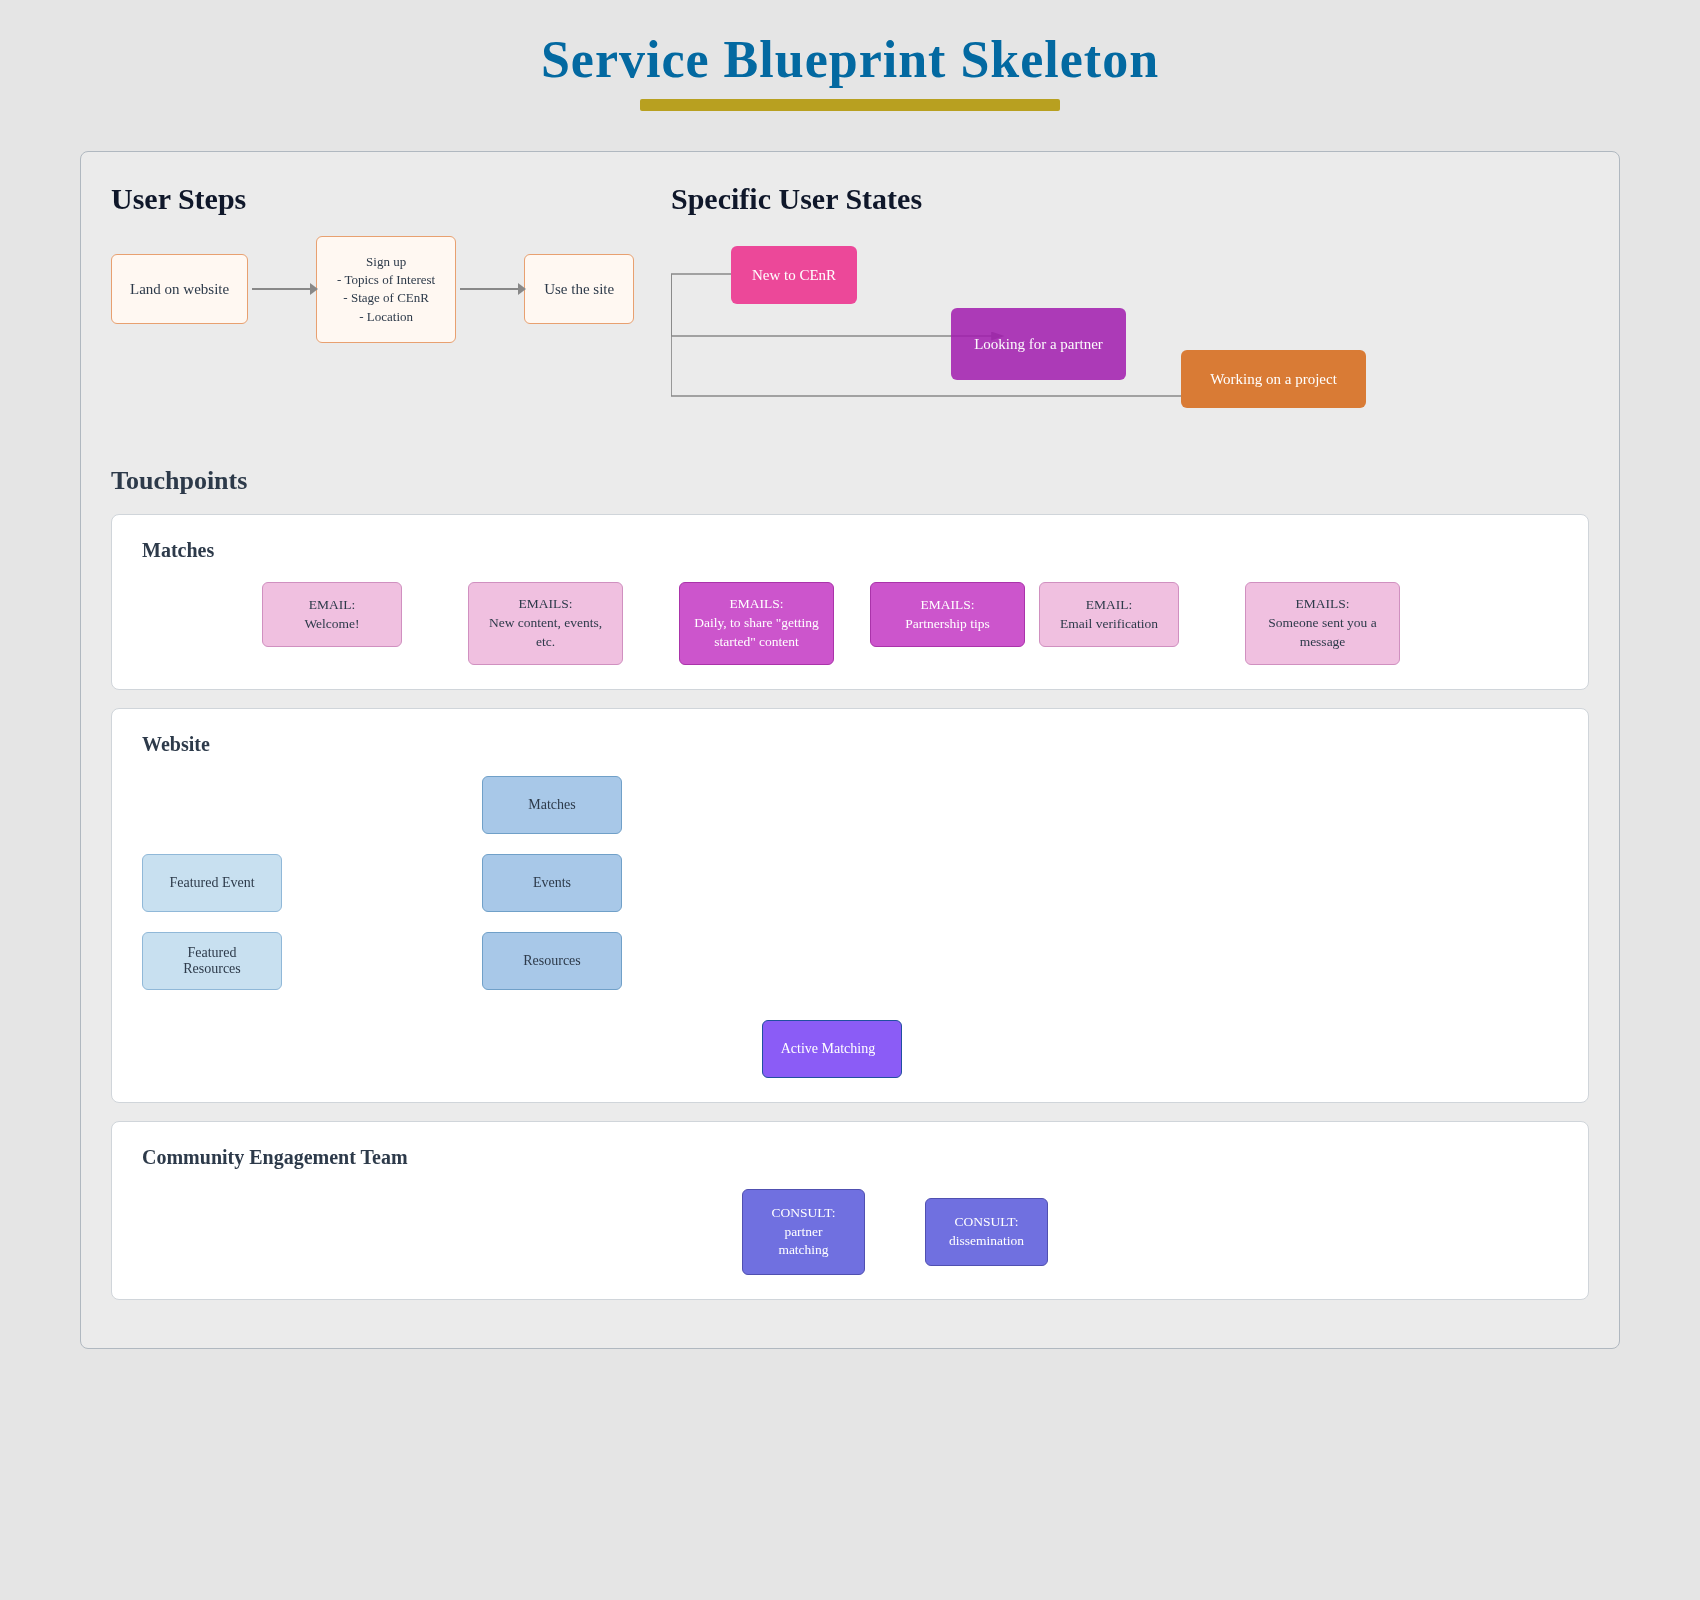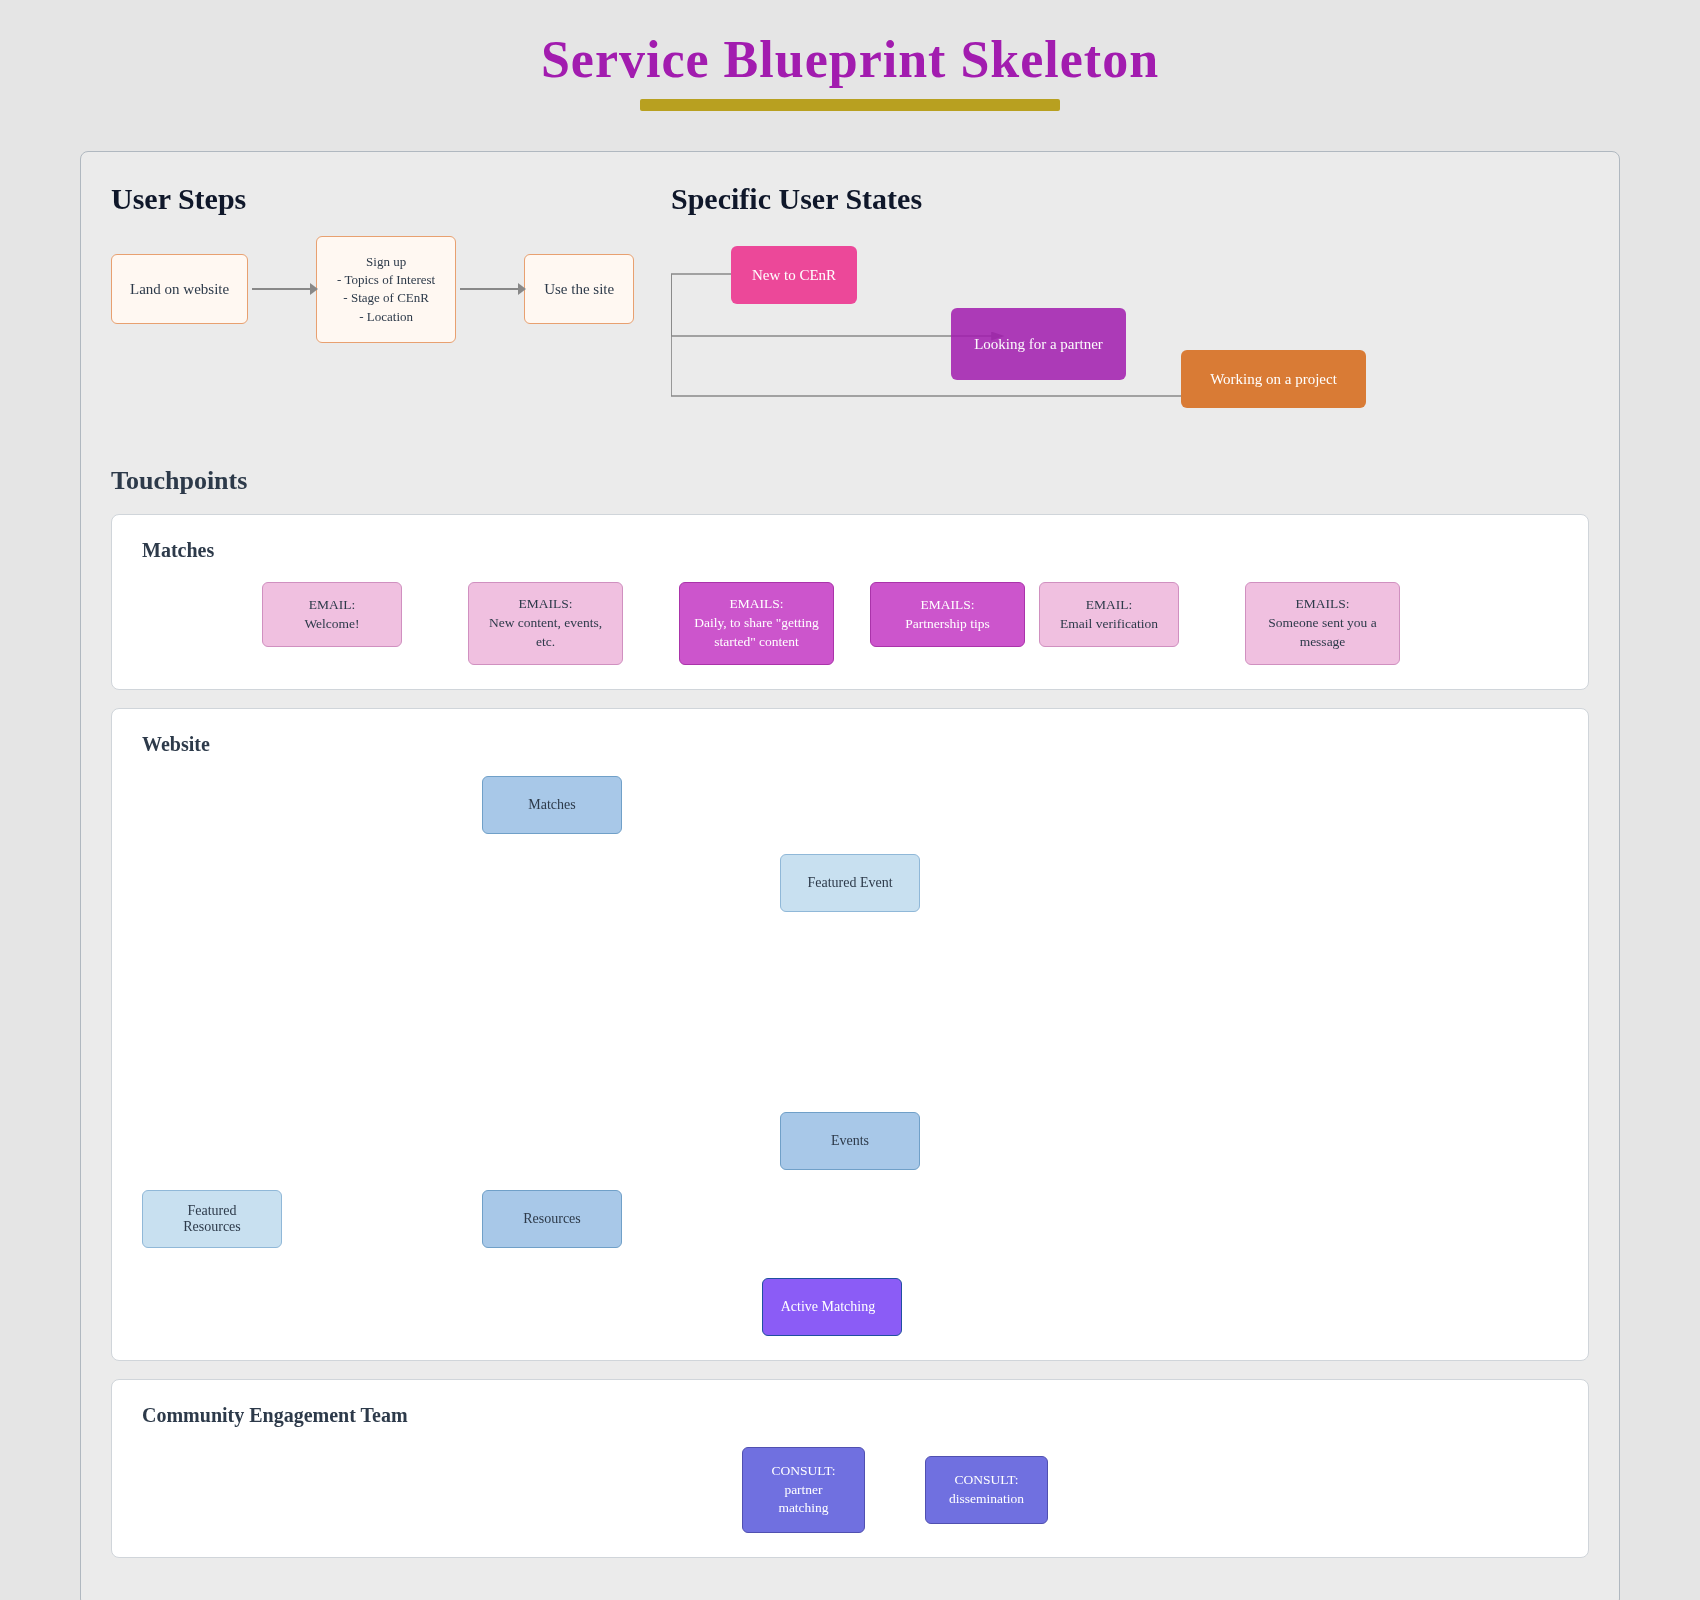--- a/index.html
+++ b/index.html
@@ -8,21 +8,21 @@
       font-family: 'Georgia', serif;
       width: 1700px;
       min-height: 1600px;
     }
     .page-wrapper {
       padding: 30px 80px 60px 80px;
     }
     .page-title {
       text-align: center;
       font-size: 52px;
-      color: #a21caf;
+      color: #0369a1;
       font-weight: bold;
       letter-spacing: 1px;
       margin-bottom: 10px;
       font-family: 'Georgia', serif;
     }
     .title-bar {
       width: 420px;
       height: 12px;
       background: #b8a020;
       margin: 0 auto 40px auto;
@@ -351,21 +351,21 @@
     </div>
 
     <div class="section-card">
       <div class="section-card-label">Website</div>
       <div class="website-layout">
 
         <div style="display:flex; align-items:center; padding-left:340px;">
           <div class="web-box web-blue-mid">Matches</div>
         </div>
 
-        <div style="display:flex; align-items:center; gap:200px;flex-direction:column;">
+        <div style="display:flex; align-items:center; gap:200px;">
           <div class="web-box web-blue-light">Featured Event</div>
           <div class="web-box web-blue-mid" style="margin-left:0;">Events</div>
         </div>
 
         <div style="display:flex; align-items:center; gap:200px;">
           <div class="web-box web-blue-light">Featured Resources</div>
           <div class="web-box web-blue-mid" style="margin-left:0;">Resources</div>
         </div>
 
         <div class="active-matching-row">

